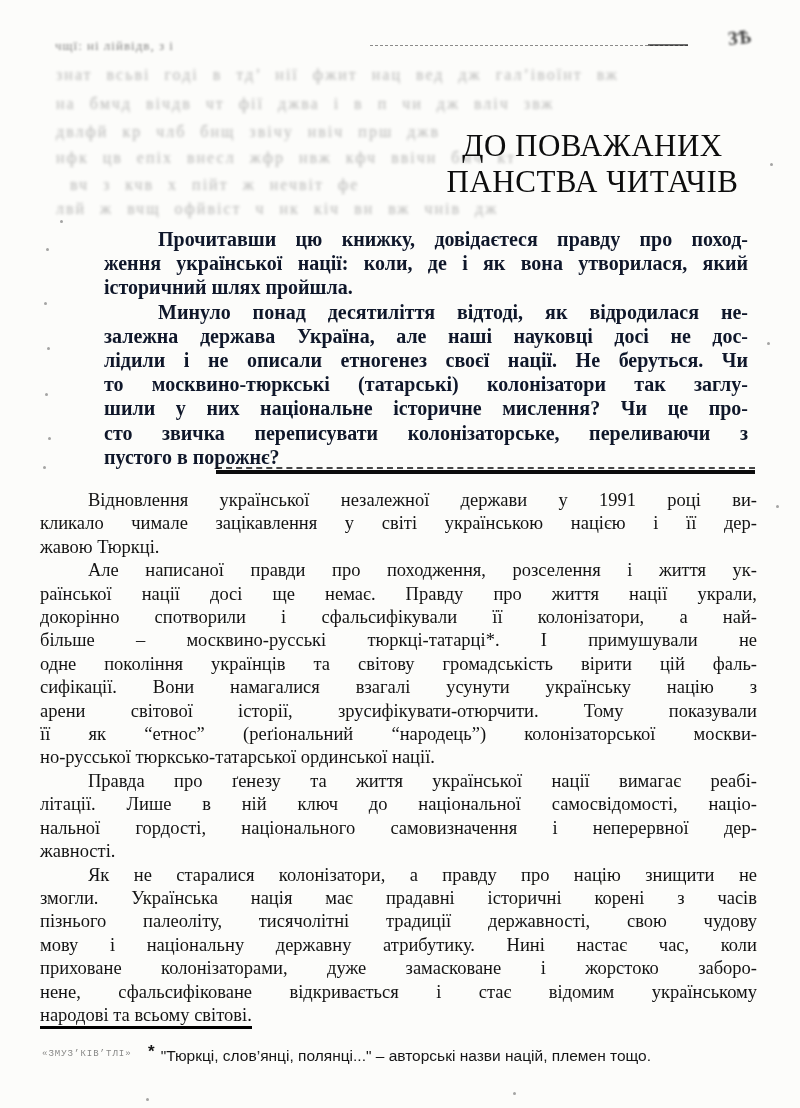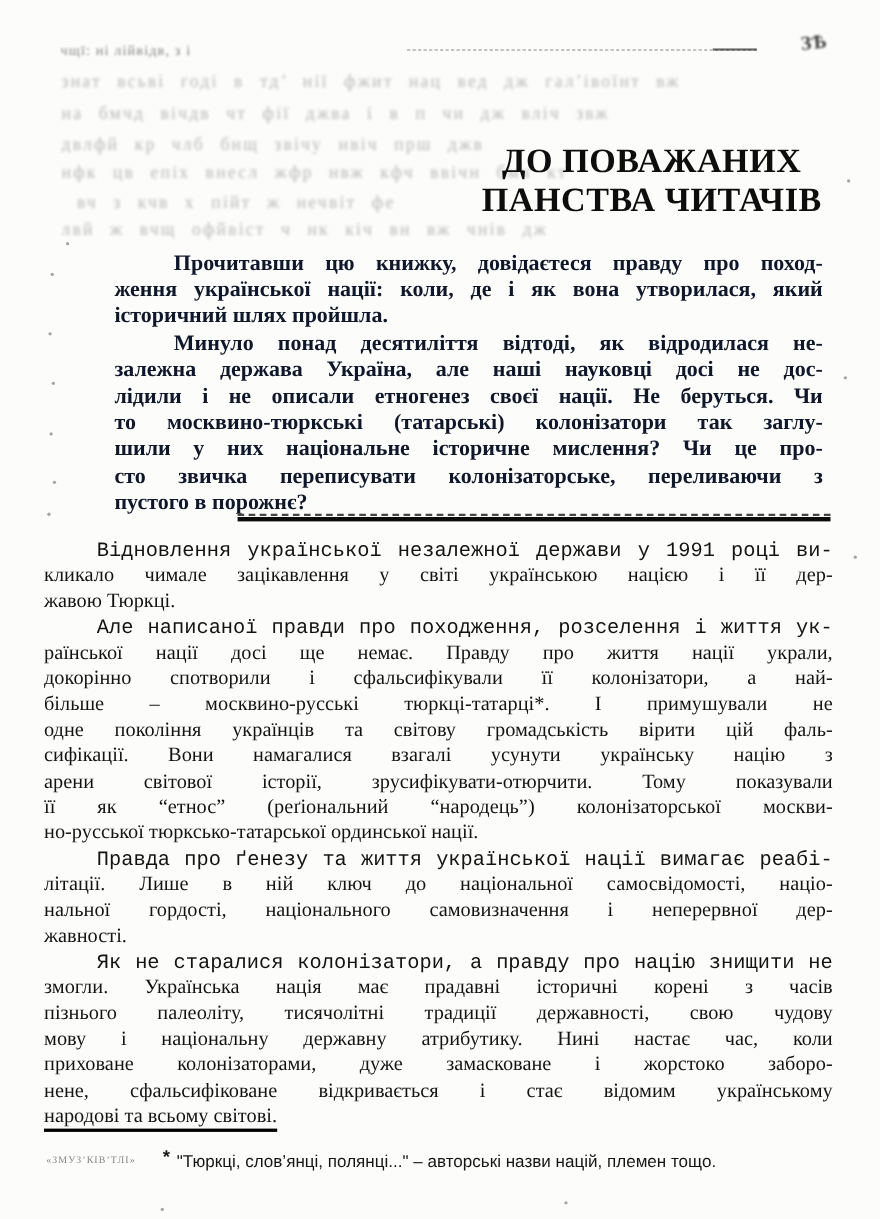--- a/index.html
+++ b/index.html
@@ -32,21 +32,21 @@
     font-size:13px; letter-spacing:1px; white-space:nowrap; overflow:hidden;
     color:#222; opacity:.55; filter:blur(1px);
   }
   .smudge-tr {
     position:absolute; top:28px; left:728px;
     font-size:18px; font-weight:bold; color:#111;
     opacity:.8; filter:blur(1.1px); transform:rotate(-6deg);
   }
   .smudge-bl {
     position:absolute; top:1049px; left:42px; width:110px;
-    font-family:Liberation Serif, serif;
+    font-family:Liberation Mono, monospace;
     font-size:9px; letter-spacing:1px; white-space:nowrap; overflow:hidden;
     color:#222; opacity:.55; filter:blur(.7px);
   }
   .head-dash {
     position:absolute; top:45px; left:370px; width:318px; height:0;
     border-top:1px dashed rgba(25,25,25,.5);
   }
   .head-dash-dark {
     position:absolute; top:44px; left:648px; width:40px; height:2px;
     background:rgba(15,15,15,.6); filter:blur(.4px);
@@ -55,42 +55,42 @@
     position:absolute; width:3px; height:3px; border-radius:50%;
     background:#3a3a3a; opacity:.45; filter:blur(.5px);
   }
 
   
   .content { position:absolute; inset:0; z-index:2; }
 
   .heading {
     position:absolute; top:128px; left:415px; width:355px;
     text-align:center;
-    font-weight:bold; font-size:31px; line-height:36px;
+    font-weight:normal; font-size:31px; line-height:36px;
     letter-spacing:.5px; color:#0d0d0d;
   }
 
   .intro {
     position:absolute; top:227px; left:104px; width:644px;
     font-weight:bold; font-size:20px; line-height:24.2px;
     color:#0f172a;
   }
   .body-text {
     position:absolute; top:489px; left:40px; width:717px;
     font-size:18.5px; line-height:23.4px;
     color:#131313;
   }
   .ln {
     white-space:nowrap;
     text-align:justify;
     text-align-last:justify;
   }
   .ln.ll { text-align:right; text-align-last:left; }
   .intro .ln.ind { text-indent:54px; }
-  .body-text .ln.ind { text-indent:48px;font-family:Liberation Mono, monospace; }
+  .body-text .ln.ind { text-indent:48px; }
 
   .rule { position:absolute; top:467px; left:216px; width:539px; }
   .rule-dash { height:0; border-top:2px dashed rgba(10,10,10,.75); }
   .rule-solid { margin-top:1px; height:4px; background:#0c0c0c; }
 
   .u {
     border-bottom:3px solid #000000;
     padding-bottom:1px;
   }
 

